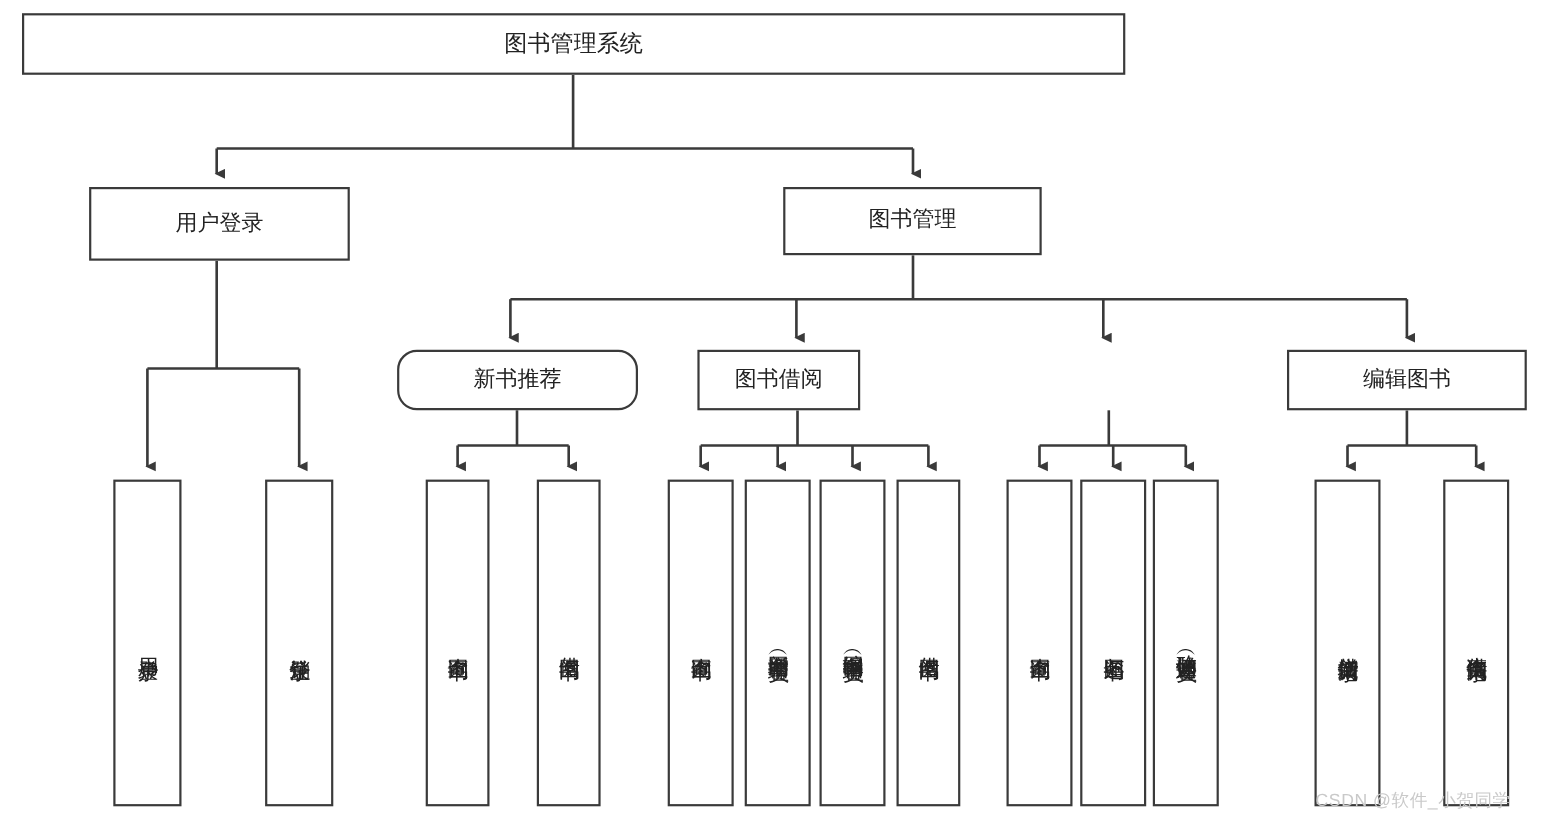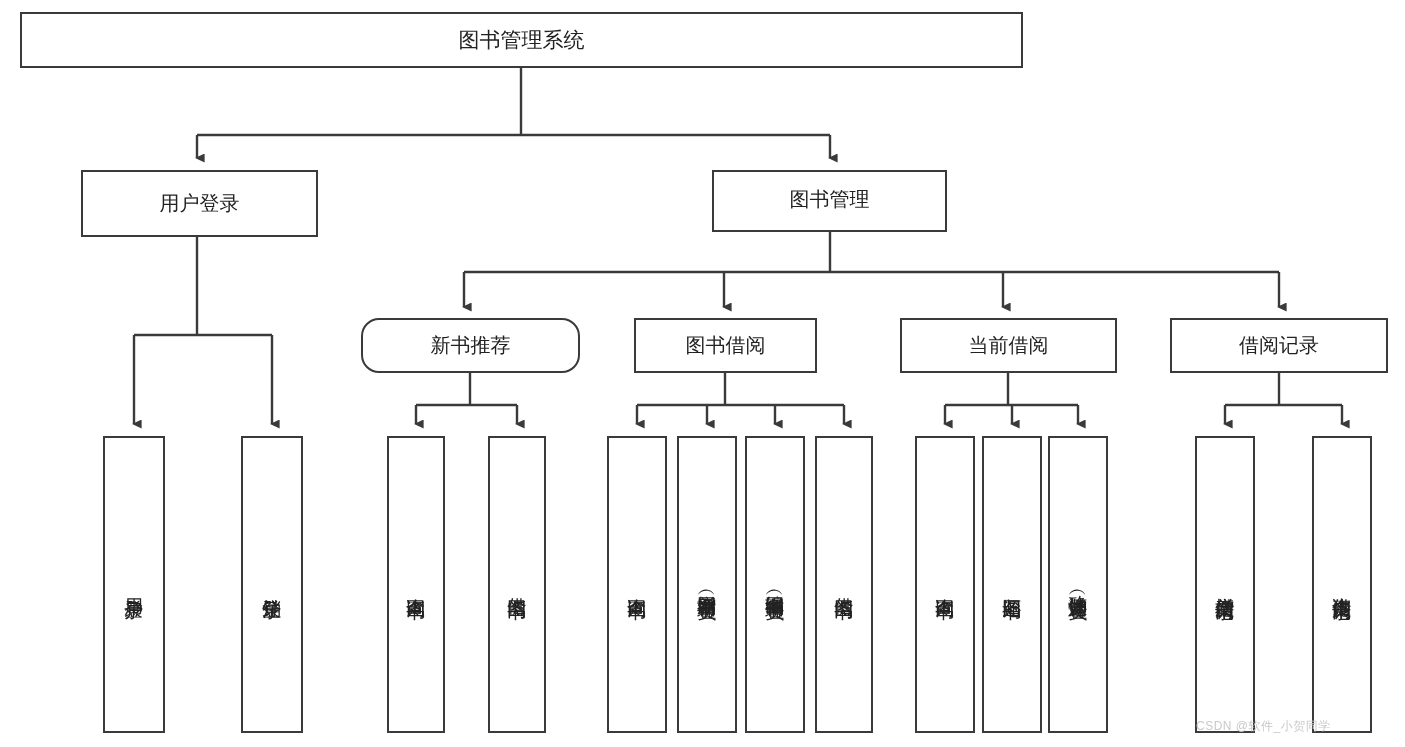--- a/index.html
+++ b/index.html
@@ -54,21 +54,21 @@
     align-items: center;
     justify-content: center;
   }
   .node.v .vtext {
     writing-mode: vertical-rl;
     text-orientation: upright;
     white-space: nowrap;
   }
   .watermark {
     position: absolute;
-    font-size: 12px;
+    font-size: 16px;
     color: #c9c9c9;
     letter-spacing: 0.5px;
     white-space: nowrap;
     z-index: 5;
     font-family: "Liberation Sans", "DejaVu Sans", sans-serif;
   }
 </style>
 </head>
 <body>
 
@@ -123,23 +123,22 @@
       <path d="M 1342,405 L 1342,424" marker-end="url(#arrowhead)"></path>
     </g>
   </svg>
 
   <div class="node root" style="left:20px; top:12px; width:1003px; height:56px;">图书管理系统</div>
 
   <div class="node h" style="left:81px; top:170px; width:237px; height:67px;">用户登录</div>
   <div class="node h" style="left:712px; top:170px; width:235px; height:62px;font-family:Liberation Mono, monospace;">图书管理</div>
 
   <div class="node h" style="left:361px; top:318px; width:219px; height:55px;border-radius:18px;">新书推荐</div>
-  <div class="node h" style="left:634px; top:318px; width:183px; height:55px;">图书借阅</div>
-  <div class="node h" style="left:900px; top:318px; width:217px; height:55px;">当前借阅</div>
-  <div class="node h" style="left:1170px; top:318px; width:218px; height:55px;">借阅记录</div>
+  <div class="node h" style="left:634px; top:318px; width:148px; height:55px;">图书借阅</div>
+  <div class="node h" style="left:1170px; top:318px; width:218px; height:55px;">编辑图书</div>
 
   <div class="node v" style="left:103px; top:436px; width:62px; height:297px;">
     <span class="vtext">用户登录</span>
   </div>
   <div class="node v" style="left:241px; top:436px; width:62px; height:297px;">
     <span class="vtext">注销登录</span>
   </div>
 
   <div class="node v" style="left:387px; top:436px; width:58px; height:297px;">
     <span class="vtext">查询图书</span>

